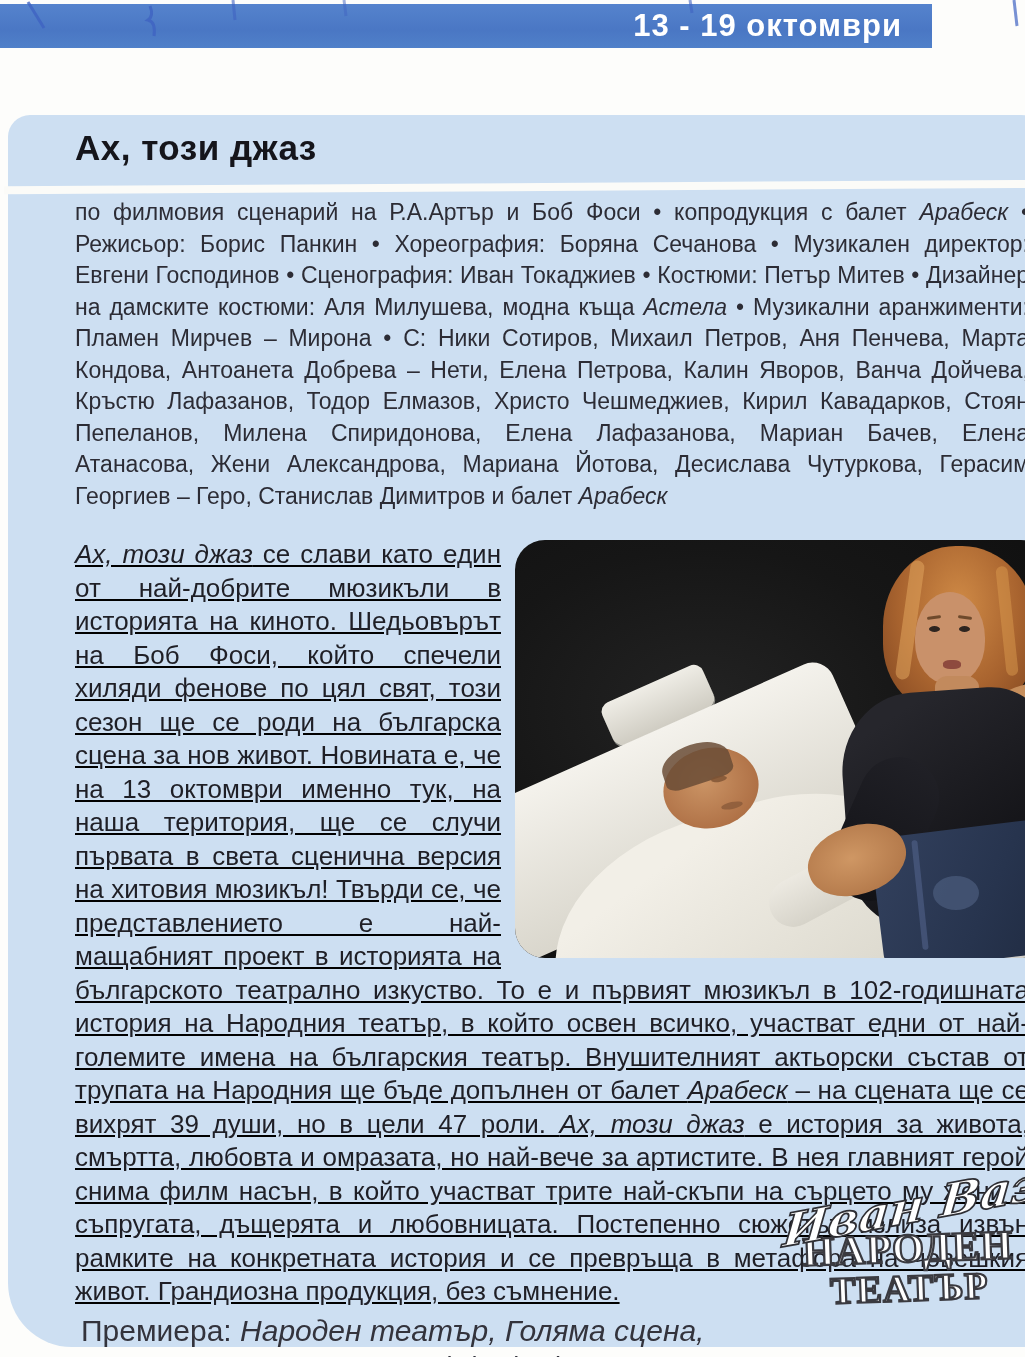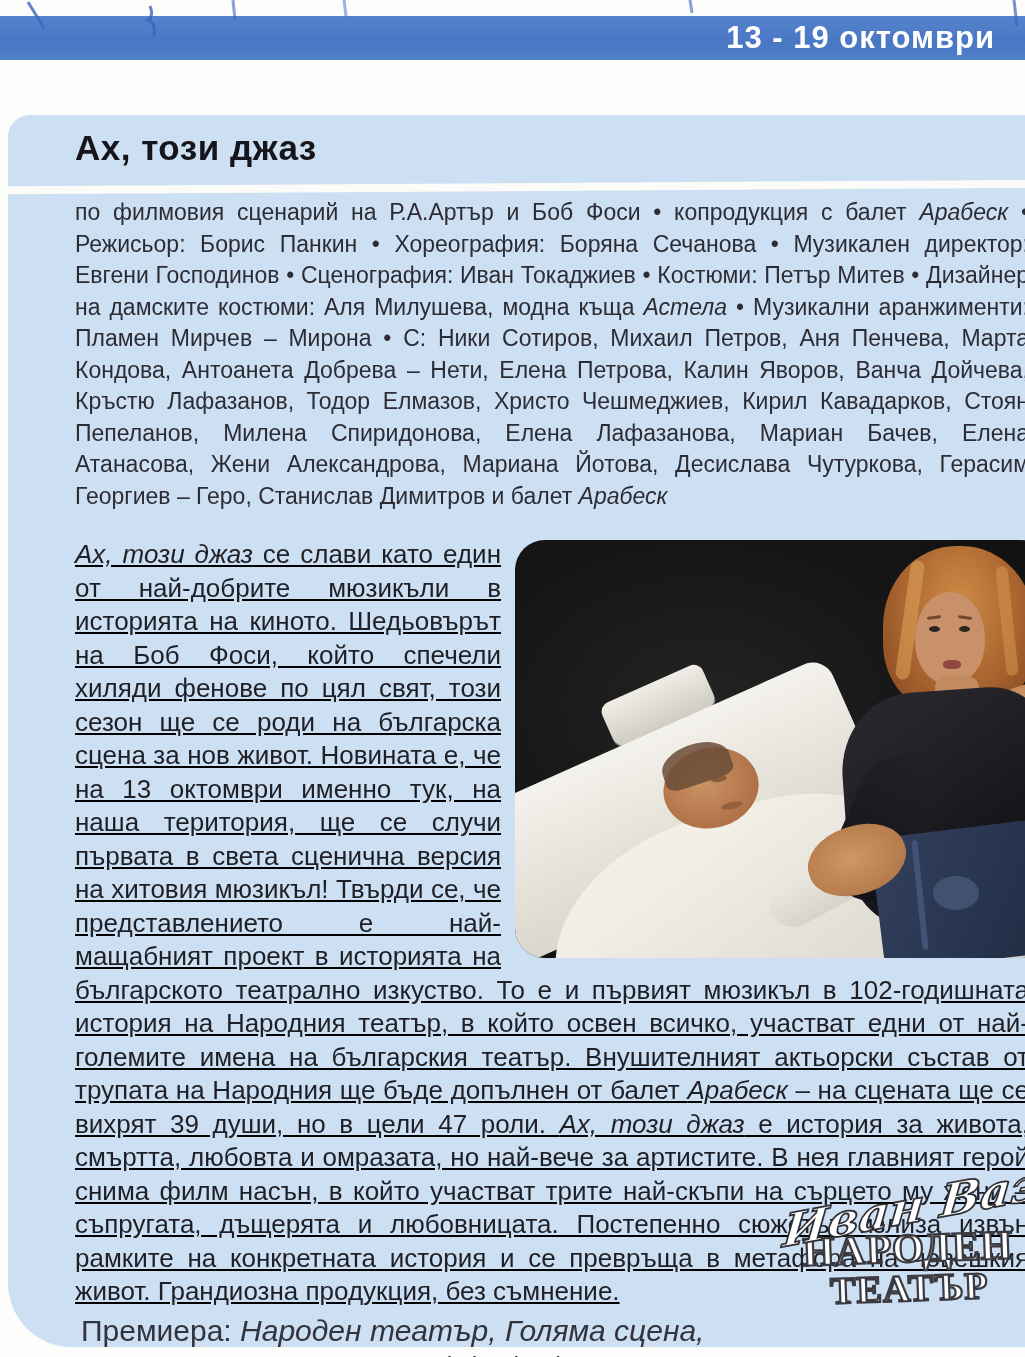--- a/index.html
+++ b/index.html
@@ -1,20 +1,20 @@
 <!DOCTYPE html>
 <html lang="bg"><head>
 <meta charset="utf-8">
 <style>
   html,body{margin:0;padding:0;}
   body{background:#ffffff;font-family:"Liberation Sans","DejaVu Sans",sans-serif;}
   .page{position:relative;width:1025px;height:1357px;background:#fdfdfb;overflow:hidden;}
 
   
-  .date-bar{position:absolute;top:16px;left:0;width:1025px;height:44px;
+  .date-bar{position:absolute;top:4px;left:0;width:932px;height:44px;
     background:linear-gradient(180deg,#5583cd 0%,#4a77c4 60%,#5080c9 100%);
     display:flex;align-items:center;justify-content:flex-end;padding-right:30px;box-sizing:border-box;}
   .date-bar span{color:#ffffff;font-weight:700;font-size:31px;letter-spacing:1px;}
 
   
   .pen-marks{position:absolute;top:0;left:0;z-index:5;}
 
   
   .panel{position:absolute;top:115px;left:8px;width:1008px;height:1232px;
     background:#cddff2;border-radius:22px 34px 26px 64px;padding-left:39px;}

